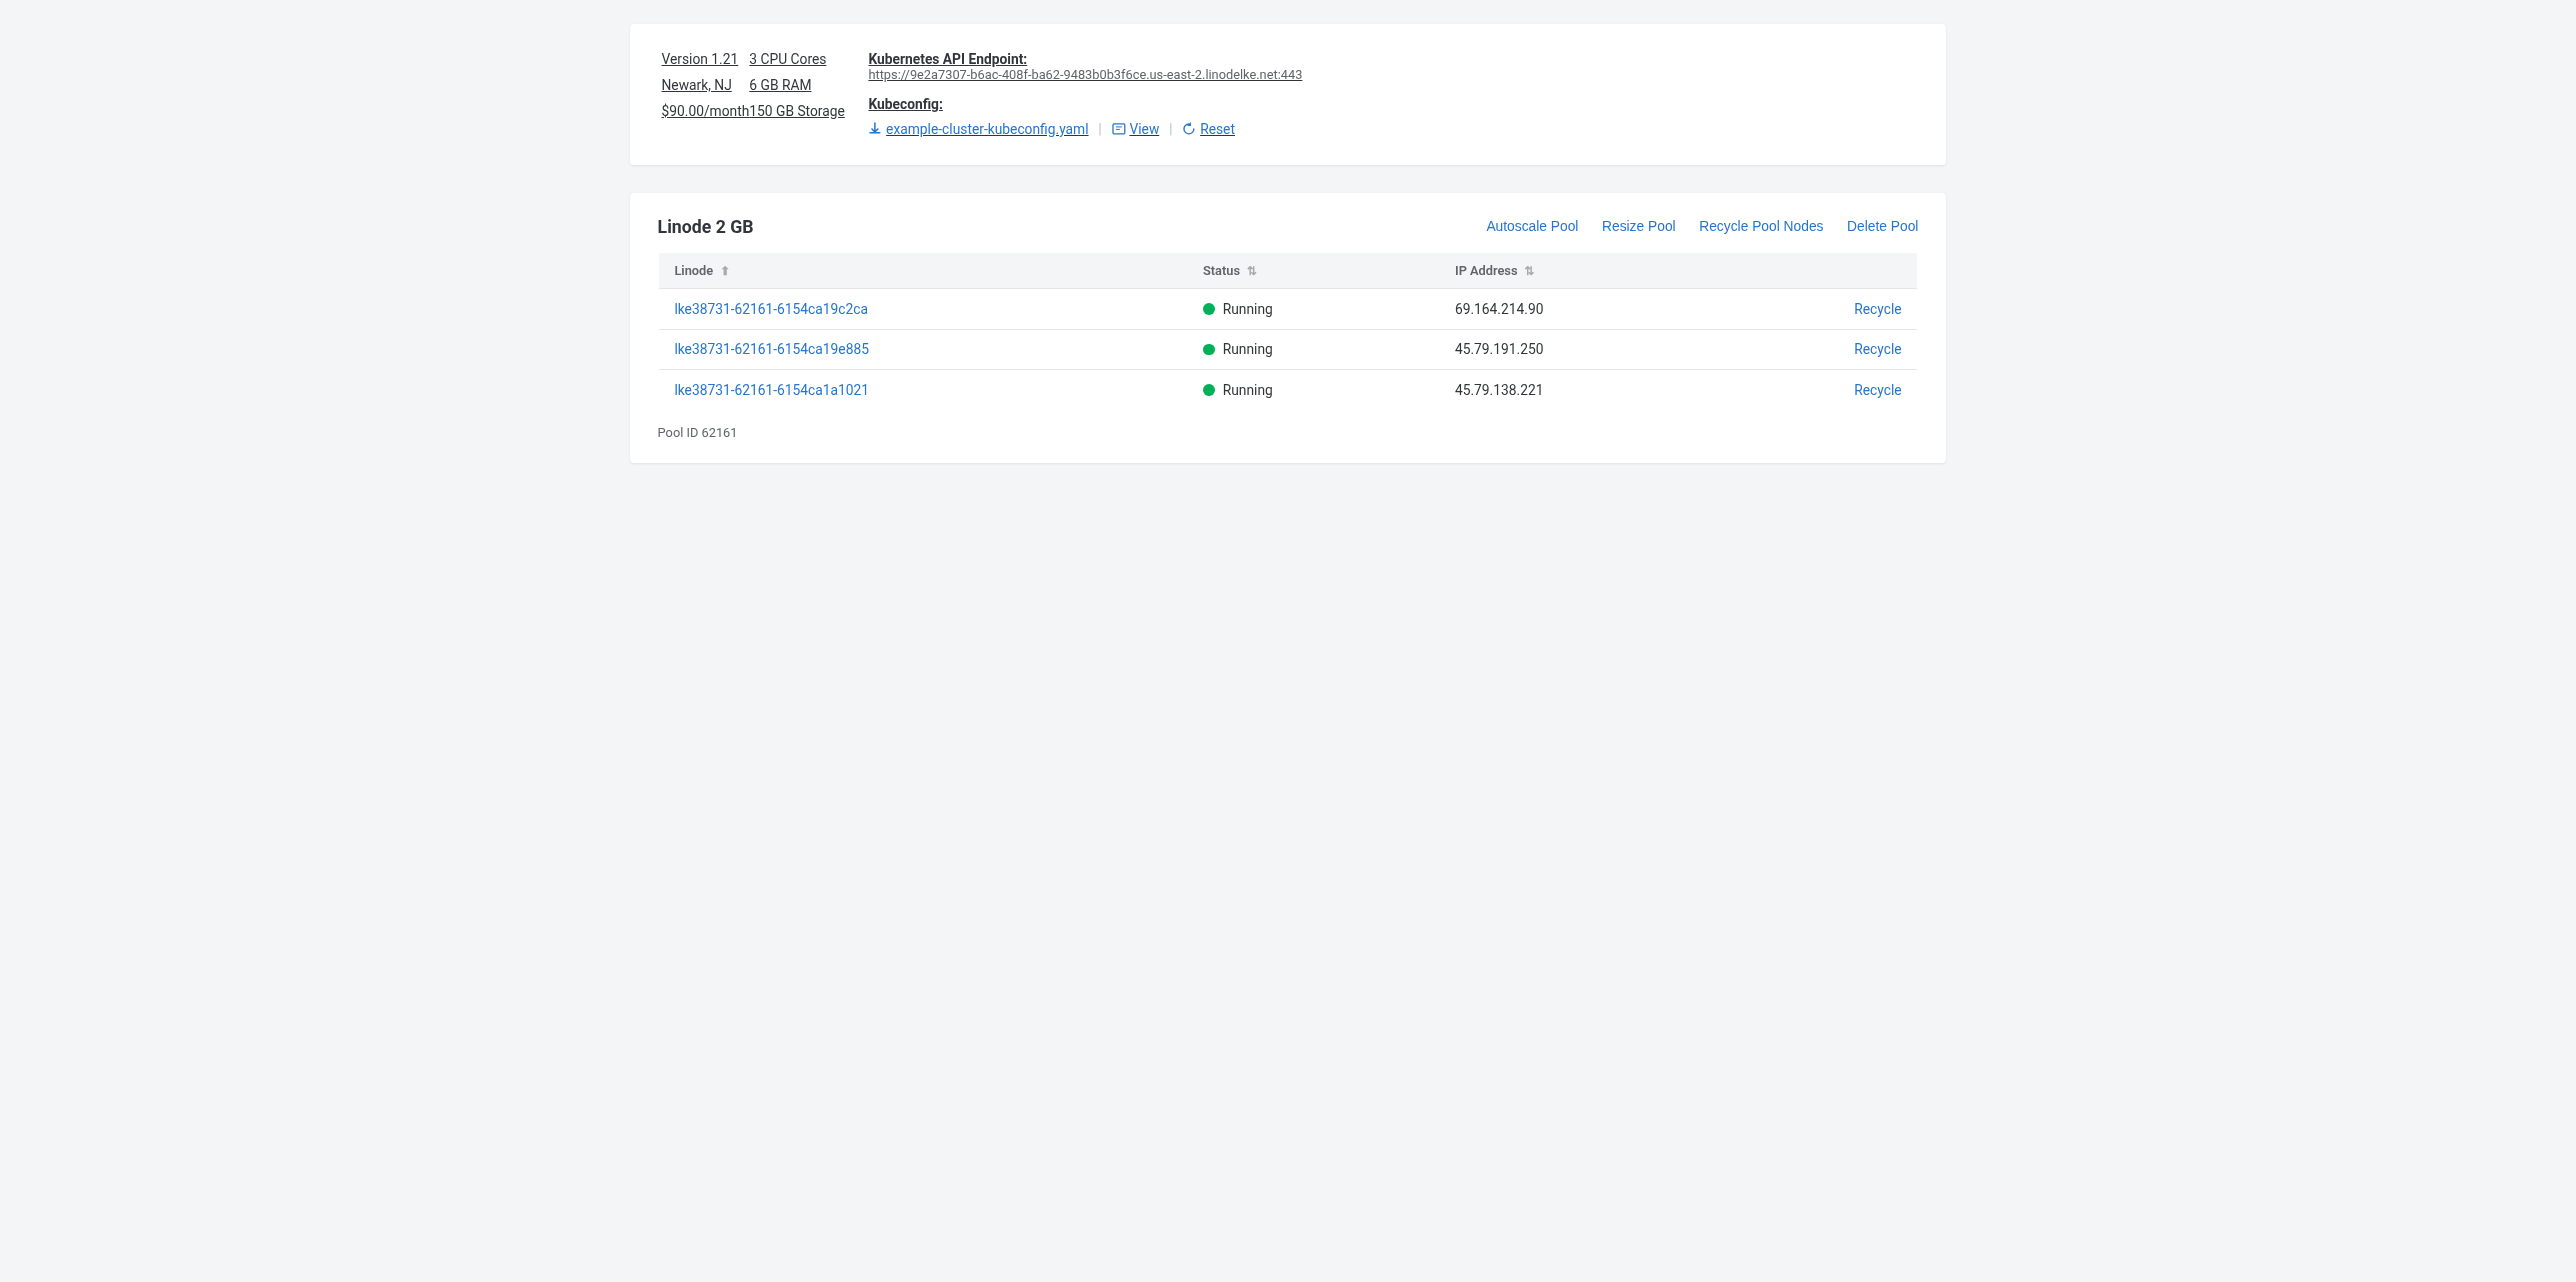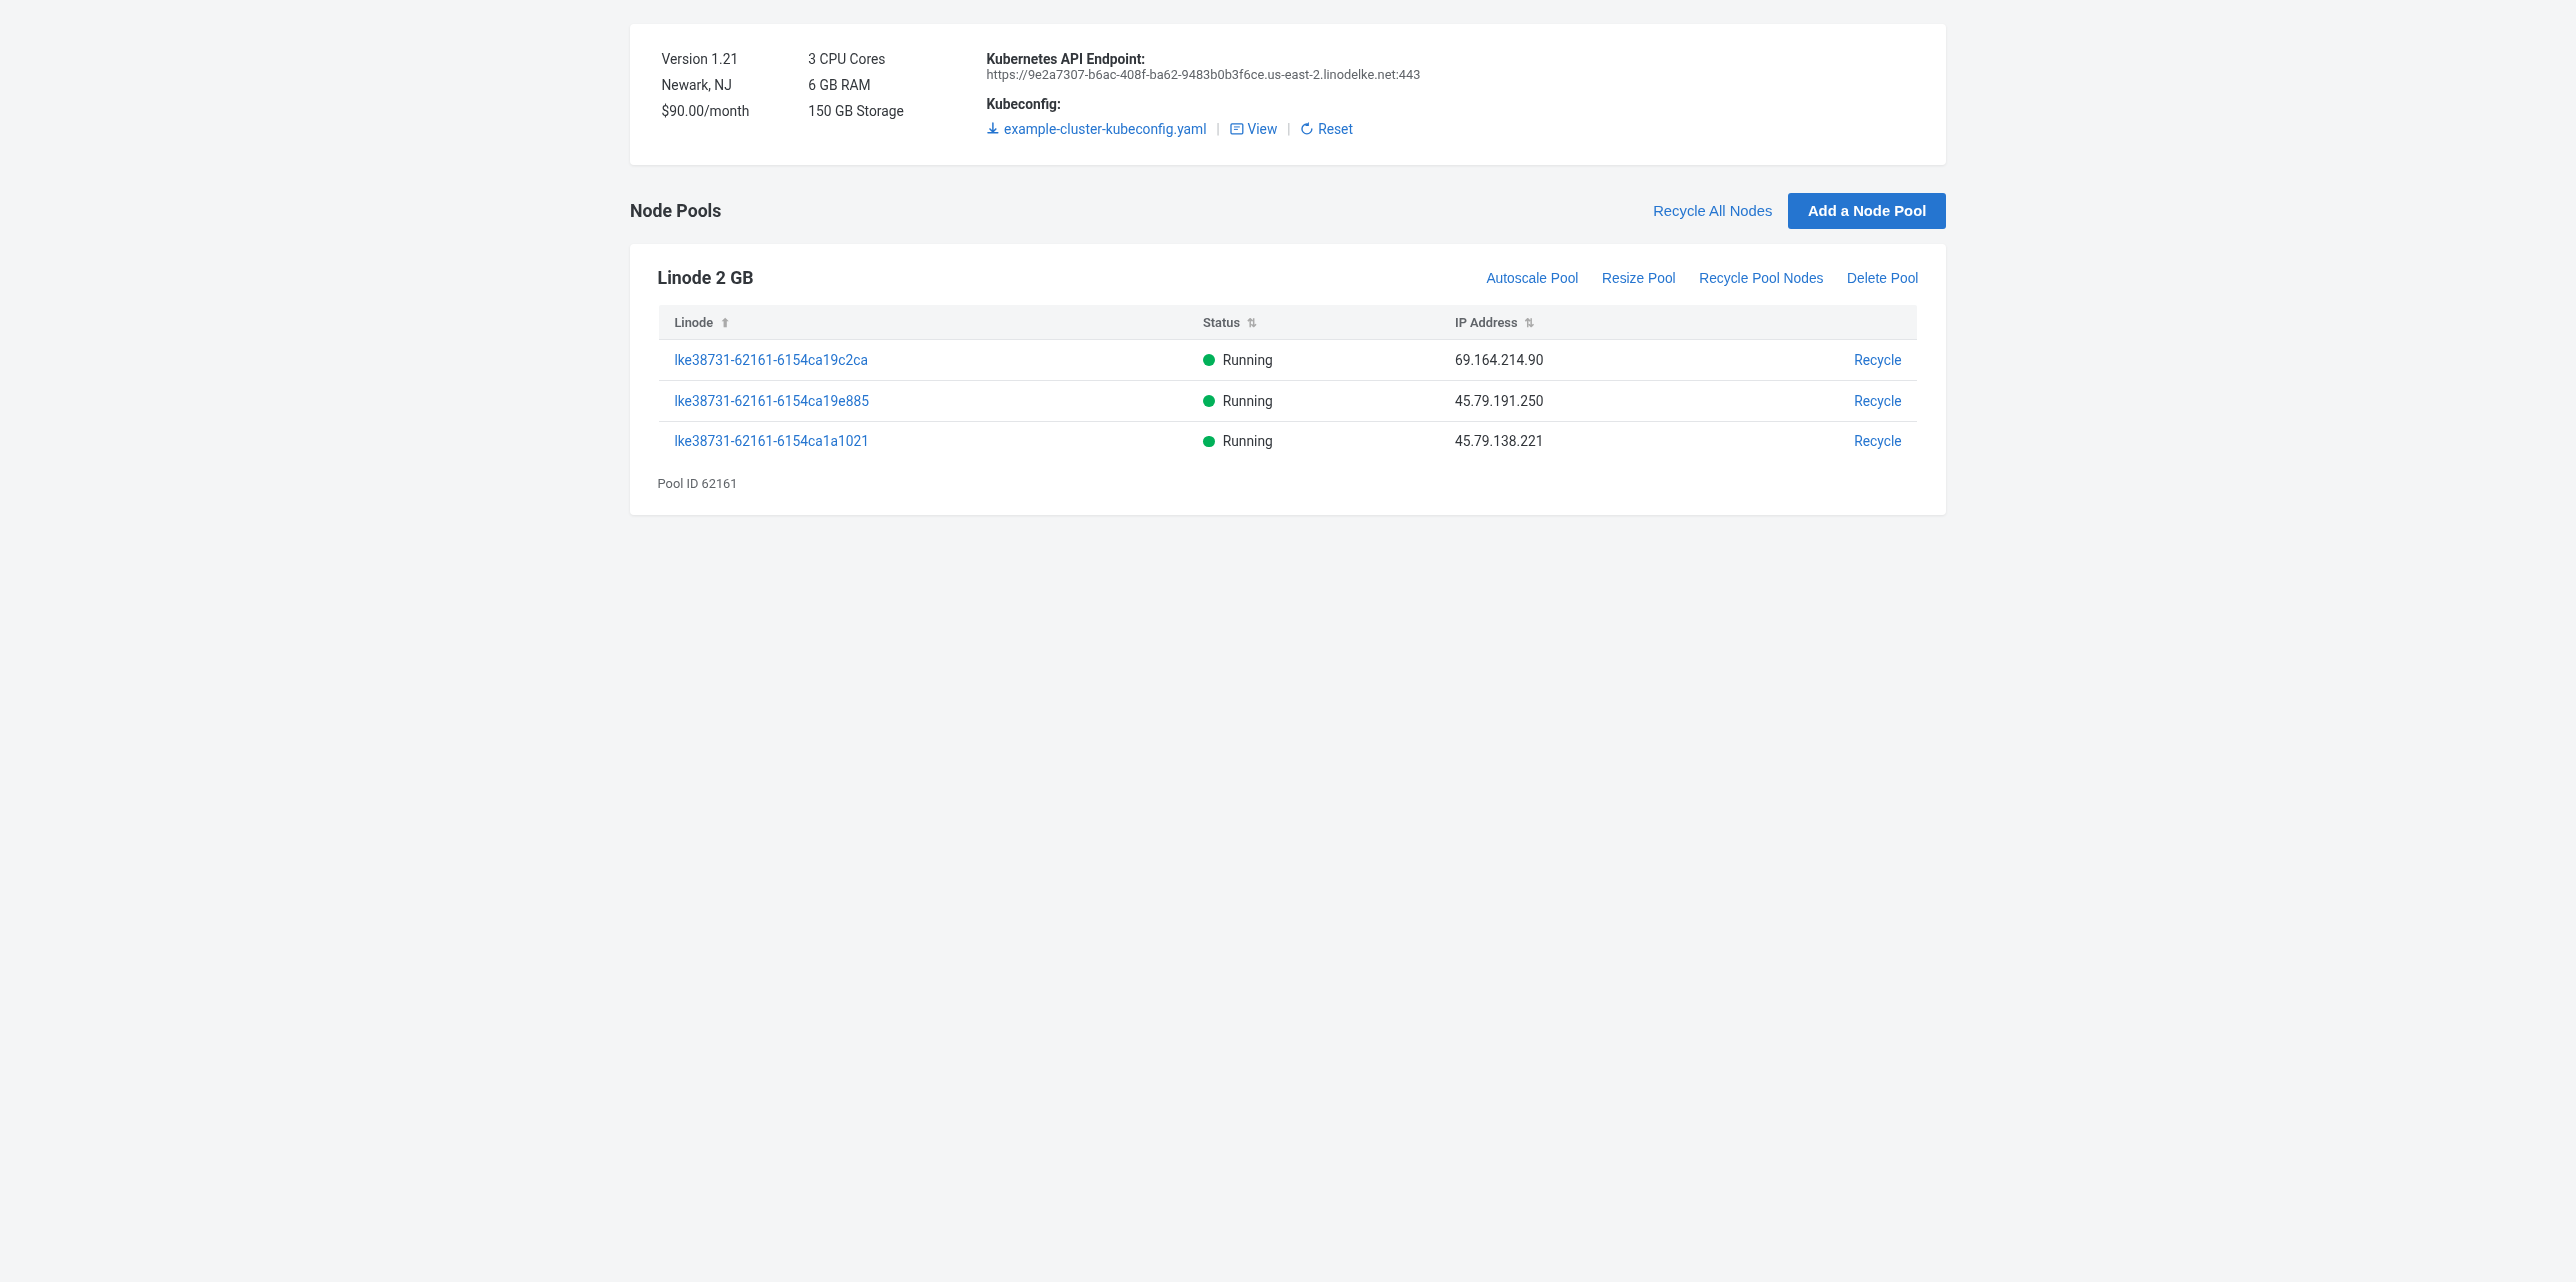--- a/index.html
+++ b/index.html
@@ -51,22 +51,22 @@
       background: #fff;
       border-radius: 3.9px;
       padding: 27.6px 31.5px;
       margin-bottom: 27.6px;
       display: flex;
       align-items: flex-start;
       box-shadow: 0 1px 3px rgba(0,0,0,0.08);
     }
     .cluster-info-left {
       display: flex;
-      gap: 59px;
       flex: 1;
+      text-decoration: underline;
     }
     .cluster-meta-col {
       display: flex;
       flex-direction: column;
       gap: 9.8px;
     }
     .cluster-meta-item {
       color: #32363b;
       font-size: 13.8px;
     }
@@ -333,27 +333,20 @@
               <path d="M7 2l2-2v4H5" fill="#2575d0"></path>
             </svg>
             <span>Reset</span>
           </a>
         </div>
       </div>
     </div>
 
   </div>
 
-  <div class="node-pools-header">
-    <h2 class="node-pools-title">Node Pools</h2>
-    <div class="node-pools-actions">
-      <button class="recycle-all-btn">Recycle All Nodes</button>
-      <button class="add-node-pool-btn">Add a Node Pool</button>
-    </div>
-  </div>
 
   <div class="pool-card">
     <div class="pool-header">
       <h3 class="pool-name">Linode 2 GB</h3>
       <div class="pool-actions">
         <button class="pool-action-btn">Autoscale Pool</button>
         <button class="pool-action-btn">Resize Pool</button>
         <button class="pool-action-btn">Recycle Pool Nodes</button>
         <button class="pool-action-btn">Delete Pool</button>
       </div>

